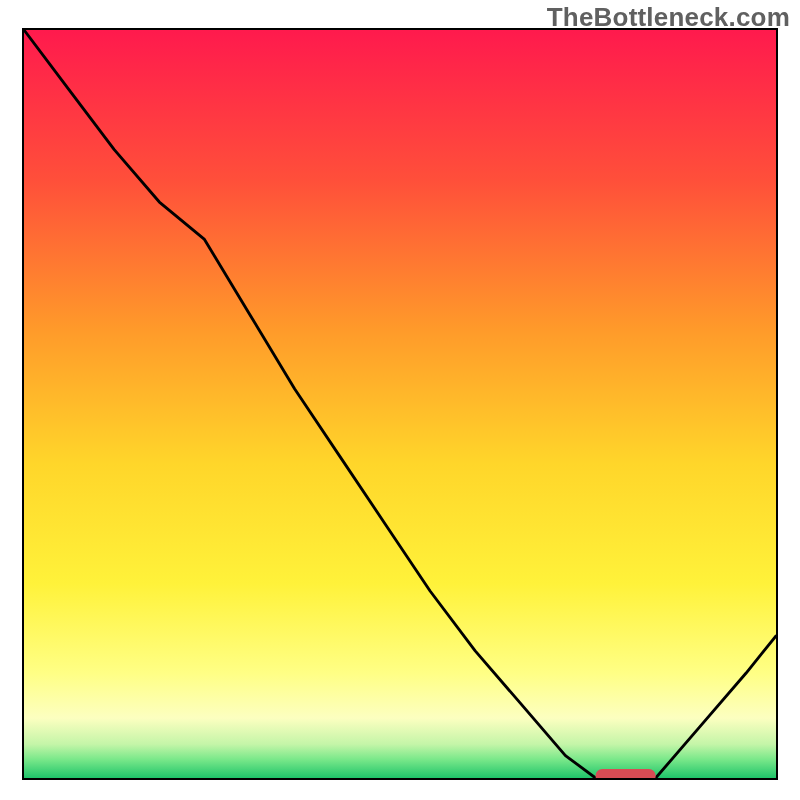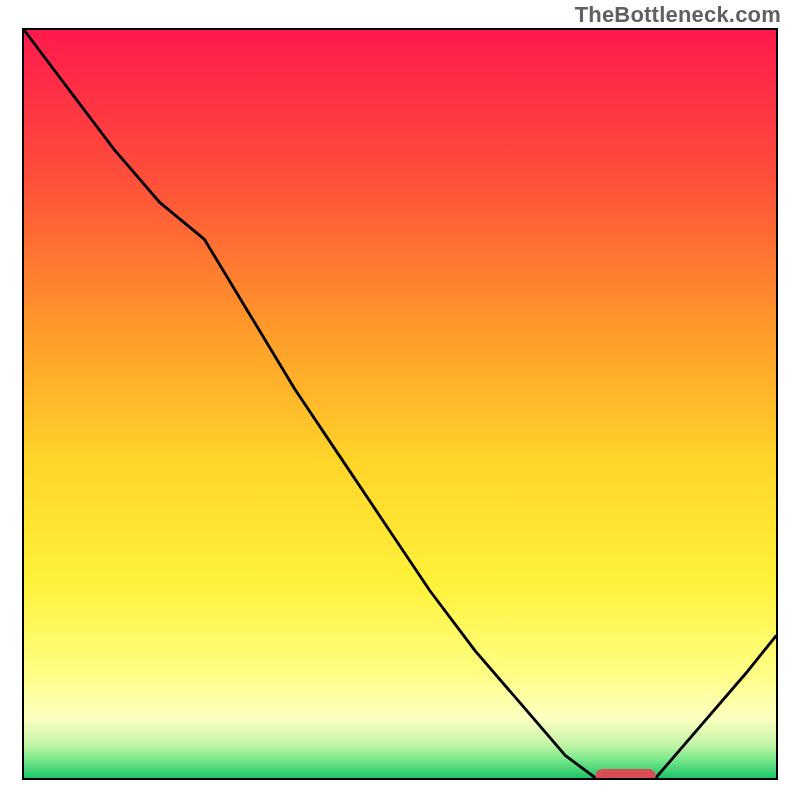--- a/index.html
+++ b/index.html
@@ -12,22 +12,22 @@
   }
   .frame {
     position: relative;
     width: 800px;
     height: 800px;
     box-sizing: border-box;
   }
   .watermark {
     position: absolute;
     top: 2px;
-    right: 19px;
-    font-size: 22px;
+    right: 10px;
+    font-size: 26px;
     font-weight: 600;
     color: #606060;
     letter-spacing: 0.2px;
   }
   .plot-border {
     position: absolute;
     left: 22px;
     top: 28px;
     width: 756px;
     height: 752px;

